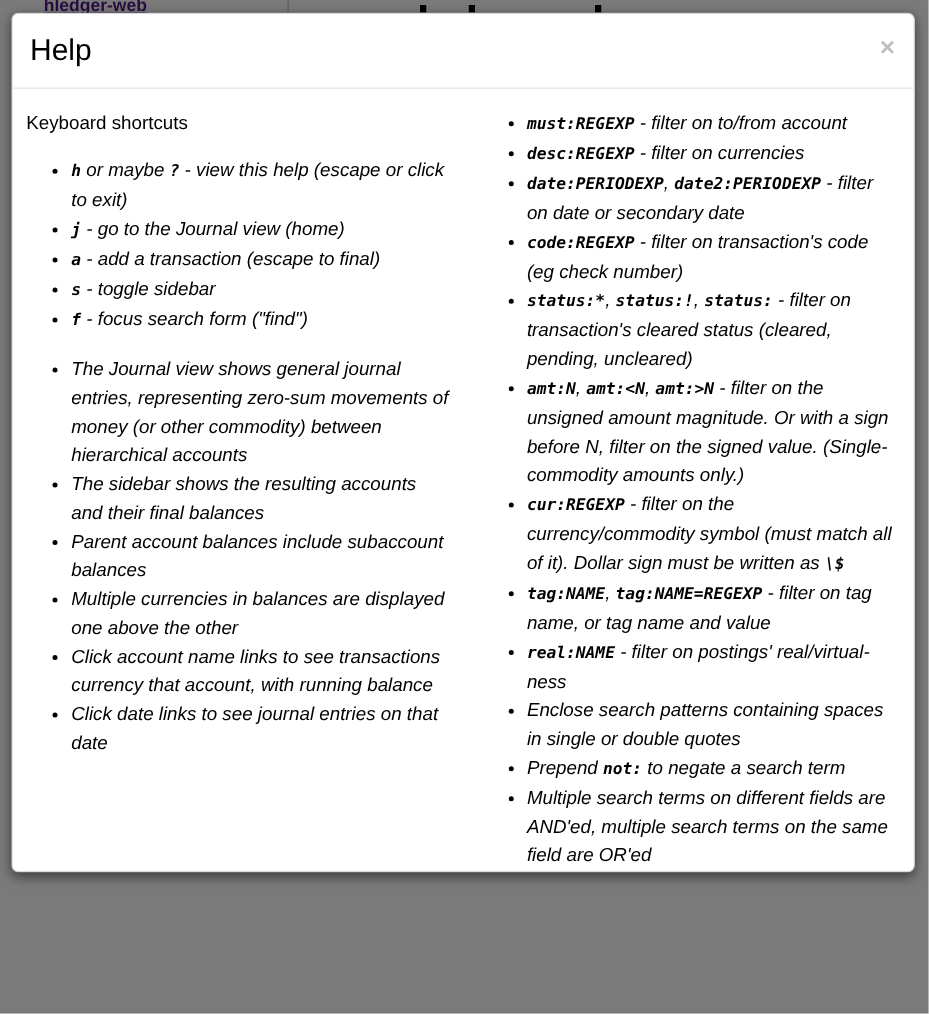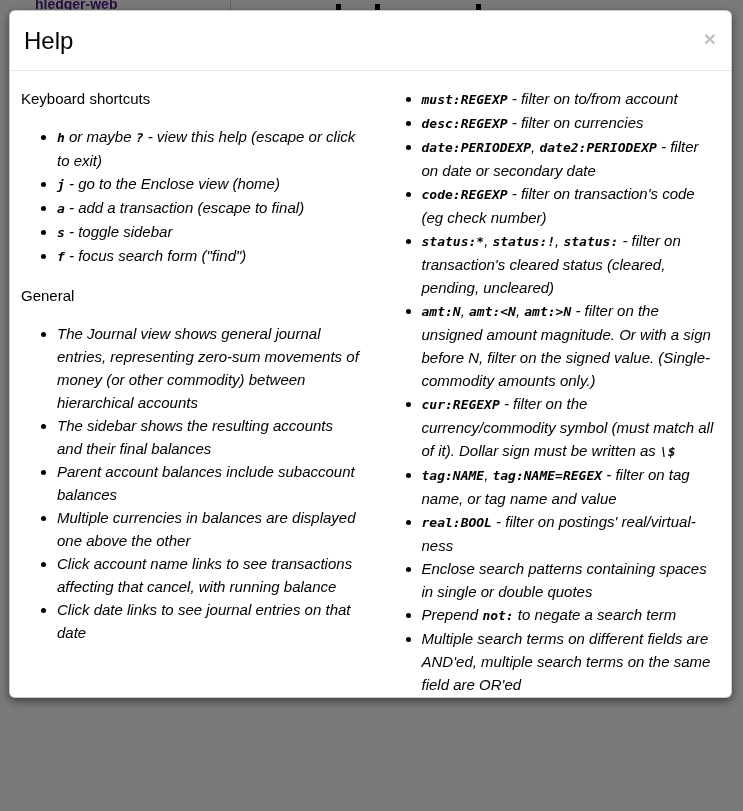--- a/index.html
+++ b/index.html
@@ -101,46 +101,45 @@
 <div class="modal">
   <div class="modal-header">
     <div class="modal-title">Help</div>
     <button class="close-button">×</button>
   </div>
   <div class="modal-body">
     <div class="col col-left">
         <div class="section-title">Keyboard shortcuts</div>
         <ul class="help-list">
           <li><span class="code">h</span><span> or maybe </span><span class="code">?</span><span> - view this help (escape or click to exit)</span></li>
-          <li><span class="code">j</span><span> - go to the Enclose view (home)</span></li>
+          <li><span class="code">j</span><span> - go to the Journal view (home)</span></li>
           <li><span class="code">a</span><span> - add a transaction (escape to final)</span></li>
           <li><span class="code">s</span><span> - toggle sidebar</span></li>
           <li><span class="code">f</span><span> - focus search form ("find")</span></li>
         </ul>
-        <div class="section-title">General</div>
         <ul class="help-list">
           <li><span>The Journal view shows general journal entries, representing zero-sum movements of money (or other commodity) between hierarchical accounts</span></li>
           <li><span>The sidebar shows the resulting accounts and their final balances</span></li>
           <li><span>Parent account balances include subaccount balances</span></li>
           <li><span>Multiple currencies in balances are displayed one above the other</span></li>
-          <li><span>Click account name links to see transactions affecting that cancel, with running balance</span></li>
+          <li><span>Click account name links to see transactions currency that account, with running balance</span></li>
           <li><span>Click date links to see journal entries on that date</span></li>
         </ul>
       </div>
     <div class="col col-right">
         <ul class="help-list">
           <li><span class="code">must:REGEXP</span><span> - filter on to/from account</span></li>
           <li><span class="code">desc:REGEXP</span><span> - filter on currencies</span></li>
           <li><span class="code">date:PERIODEXP</span><span>, </span><span class="code">date2:PERIODEXP</span><span> - filter on date or secondary date</span></li>
           <li><span class="code">code:REGEXP</span><span> - filter on transaction's code (eg check number)</span></li>
           <li><span class="code">status:*</span><span>, </span><span class="code">status:!</span><span>, </span><span class="code">status:</span><span> - filter on transaction's cleared status (cleared, pending, uncleared)</span></li>
           <li><span class="code">amt:N</span><span>, </span><span class="code">amt:&lt;N</span><span>, </span><span class="code">amt:&gt;N</span><span> - filter on the unsigned amount magnitude. Or with a sign before N, filter on the signed value. (Single-commodity amounts only.)</span></li>
           <li><span class="code">cur:REGEXP</span><span> - filter on the currency/commodity symbol (must match all of it). Dollar sign must be written as </span><span class="code">\$</span></li>
-          <li><span class="code">tag:NAME</span><span>, </span><span class="code">tag:NAME=REGEX</span><span> - filter on tag name, or tag name and value</span></li>
-          <li><span class="code">real:BOOL</span><span> - filter on postings' real/virtual-ness</span></li>
+          <li><span class="code">tag:NAME</span><span>, </span><span class="code">tag:NAME=REGEXP</span><span> - filter on tag name, or tag name and value</span></li>
+          <li><span class="code">real:NAME</span><span> - filter on postings' real/virtual-ness</span></li>
           <li><span>Enclose search patterns containing spaces in single or double quotes</span></li>
           <li><span>Prepend </span><span class="code">not:</span><span> to negate a search term</span></li>
           <li><span>Multiple search terms on different fields are AND'ed, multiple search terms on the same field are OR'ed</span></li>
           <li><span>These search terms also date with command-line hledger</span></li>
         </ul>
       </div>
   </div>
 </div>
 
 </body></html>

